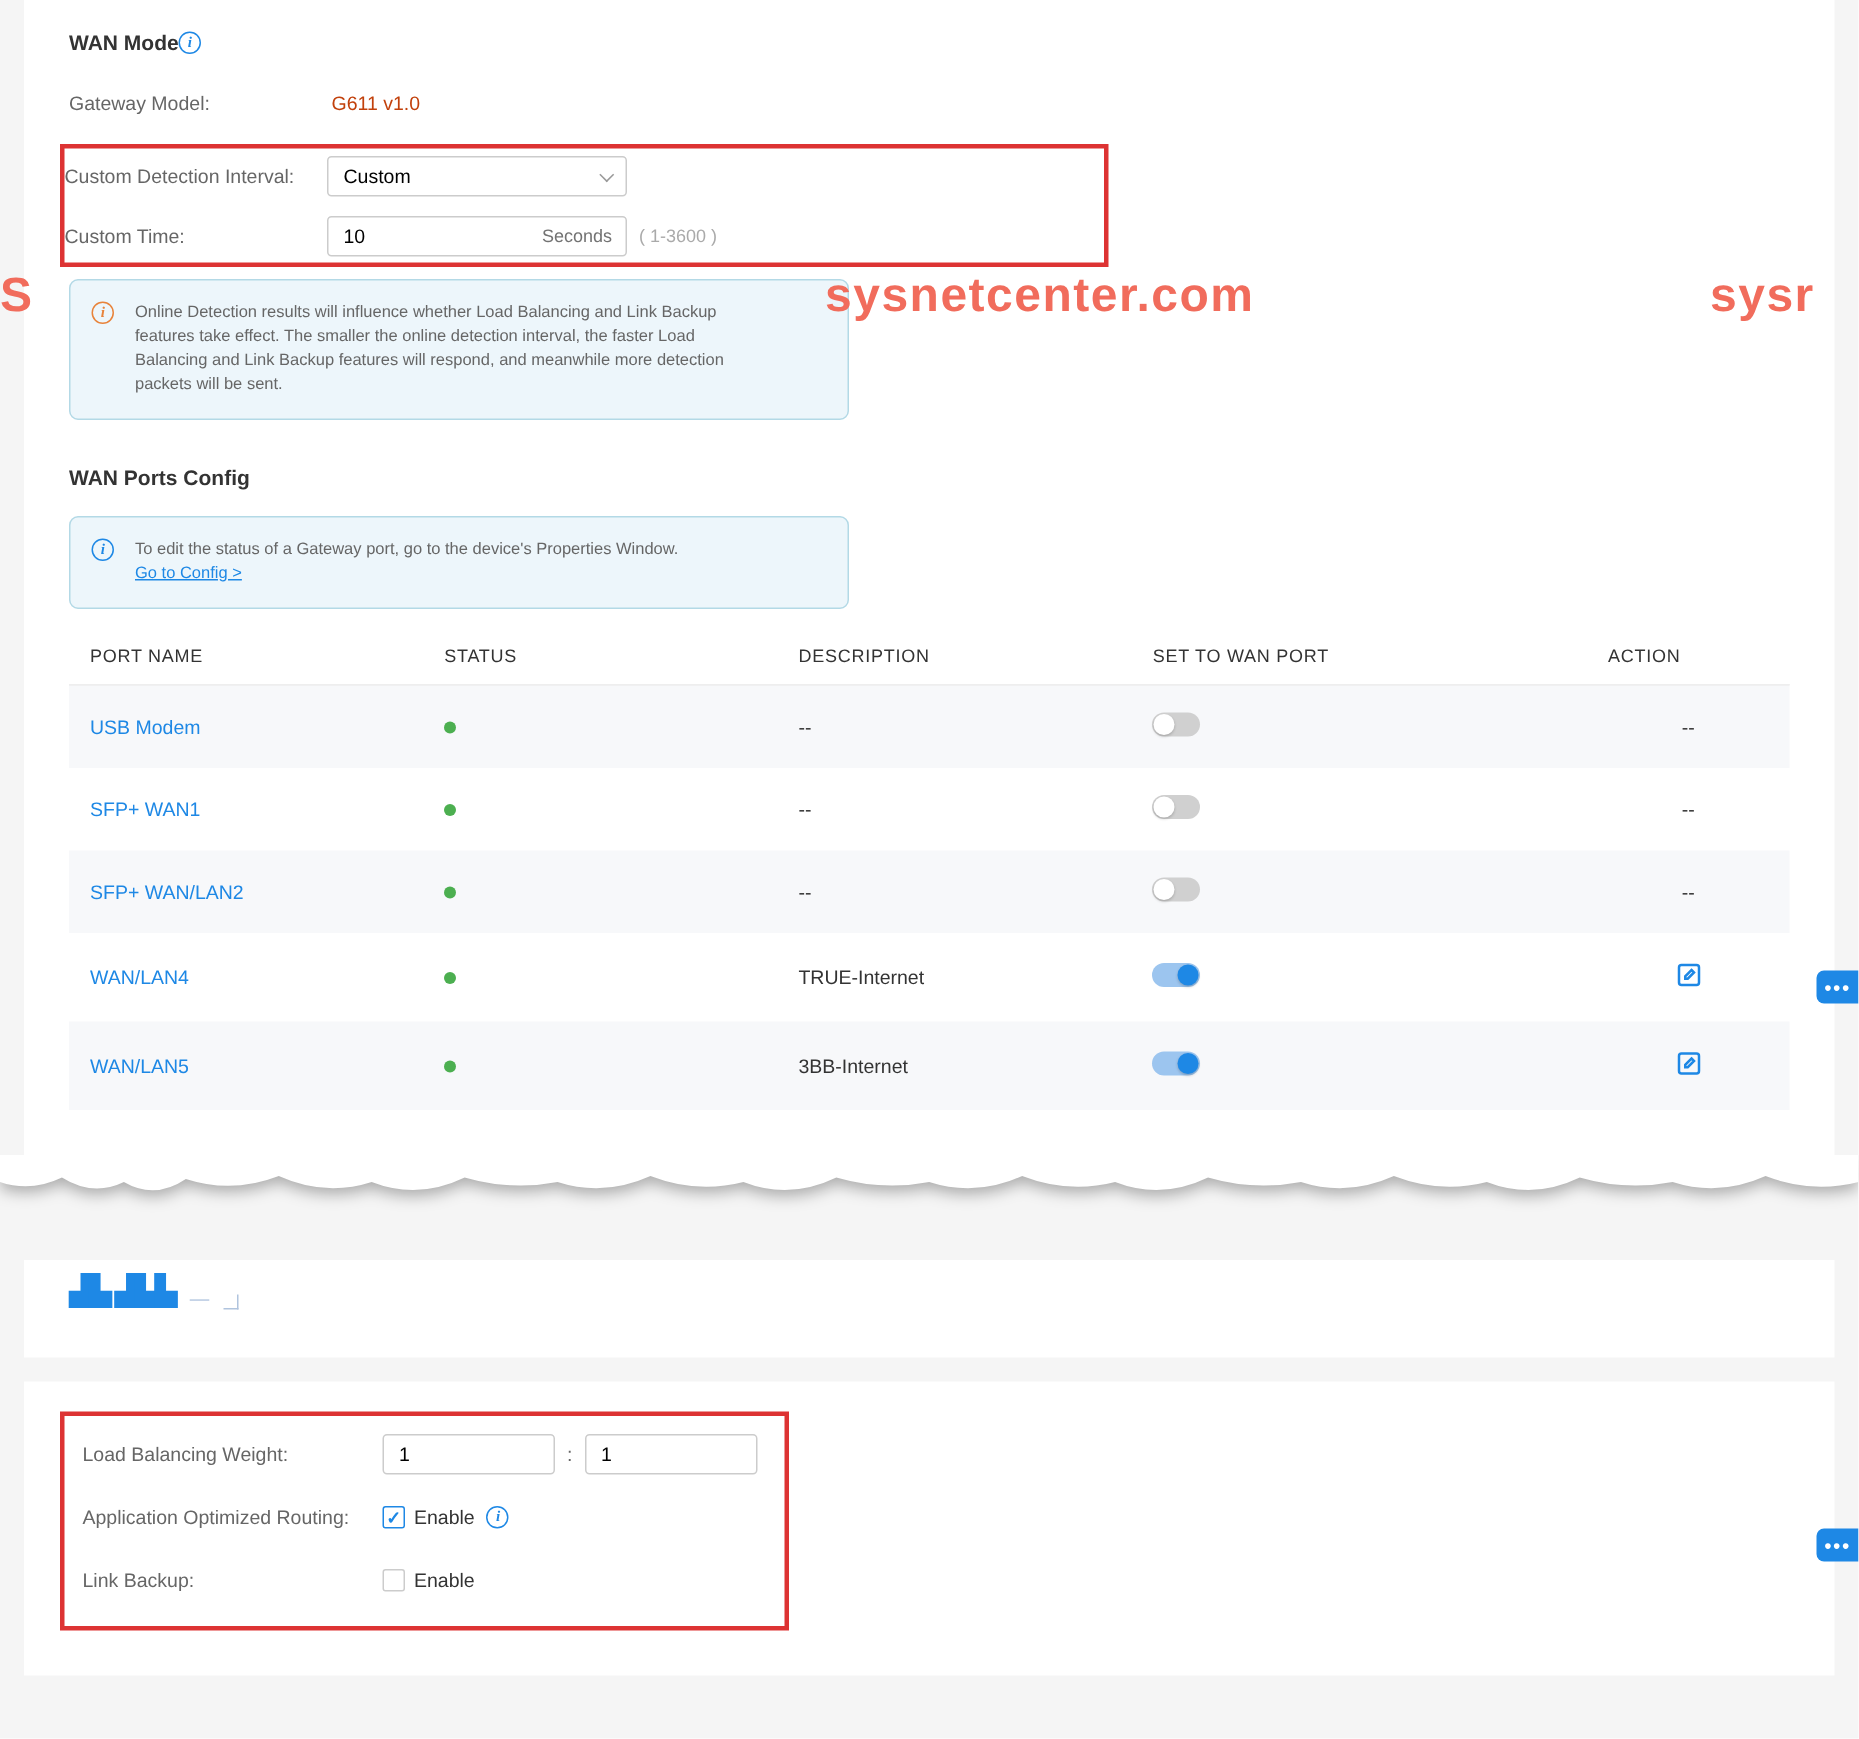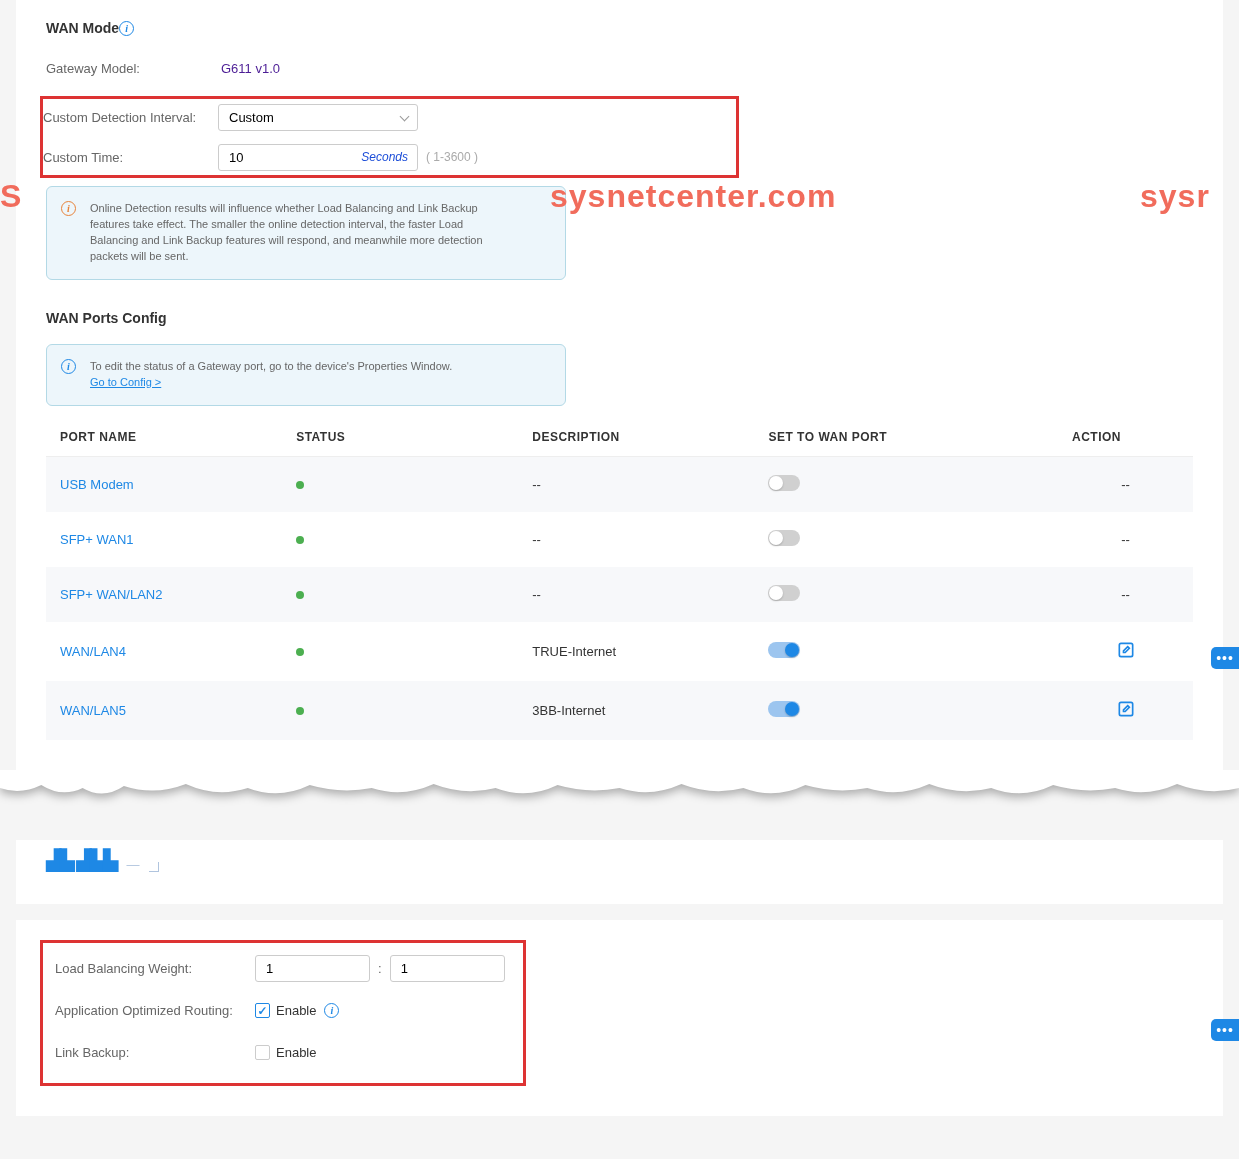--- a/index.html
+++ b/index.html
@@ -5,33 +5,33 @@
 * { box-sizing: border-box; margin: 0; padding: 0; }
 body { font-family: Arial, Helvetica, sans-serif; font-size: 13px; color: #333; background: #f5f5f5; position: relative; }
 .watermark { position: absolute; color: #f16c5c; font-size: 32px; font-weight: bold; z-index: 100; pointer-events: none; letter-spacing: 1px; }
 .panel { background: #fff; margin: 0 16px; padding: 0 0 20px 0; }
 .section { padding: 20px 30px 10px 30px; }
 .section-title { font-weight: bold; color: #333; margin-bottom: 18px; font-size: 14px; display: flex; align-items: center; gap: 0; }
 .info-icon { width: 15px; height: 15px; border: 1.5px solid #1e88e5; border-radius: 50%; color: #1e88e5; display: inline-flex; align-items: center; justify-content: center; font-size: 10px; font-weight: bold; font-style: italic; font-family: serif; }
 .info-icon-orange { border-color: #e8833a; color: #e8833a; }
 .form-row { display: flex; align-items: center; margin-bottom: 14px; min-height: 28px; }
 .form-label { width: 175px; color: #666; font-size: 13px; }
-.form-value { color: #4c1d95; }
+.form-value { color: #c2410c; }
 .select { border: 1px solid #ccc; border-radius: 3px; padding: 5px 28px 5px 10px; width: 200px; font-size: 13px; appearance: none; background: #fff; }
 .select-wrap { position: relative; display: inline-block; }
 .select-wrap::after { content: ''; position: absolute; right: 10px; top: 50%; margin-top: -4px; width: 6px; height: 6px; border-right: 1.5px solid #999; border-bottom: 1.5px solid #999; transform: rotate(45deg); pointer-events: none; }
 .text-input { border: 1px solid #ccc; border-radius: 3px; padding: 5px 10px; width: 200px; font-size: 13px; }
-.input-unit { position: absolute; right: 10px; top: 6px; color: #1d4ed8; font-size: 12px; pointer-events: none; font-style: italic; }
+.input-unit { position: absolute; right: 10px; top: 6px; color: #737373; font-size: 12px; pointer-events: none; }
 .input-range { color: #aaa; font-size: 12px; margin-left: 8px; }
 .highlight-box { border: 3px solid #d33; padding: 4px 258px 4px 0; display: inline-block; margin-left: -6px; }
 .info-box { border: 1px solid #b3d9e6; background: #edf6fb; border-radius: 6px; padding: 14px 56px 14px 14px; display: flex; gap: 14px; max-width: 520px; margin-top: 8px; }
 .info-box-text { color: #666; font-size: 11px; line-height: 1.45; }
 .link { color: #1e88e5; text-decoration: underline; cursor: pointer; }
 .table { width: 100%; border-collapse: collapse; margin-top: 12px; }
-.table th { text-align: left; font-size: 12px; font-weight: bold; letter-spacing: 0.5px; padding: 12px 14px; border-bottom: 1px solid #eee; color: #333; }
+.table th { text-align: left; font-size: 12px; font-weight: normal; letter-spacing: 0.5px; padding: 12px 14px; border-bottom: 1px solid #eee; color: #333; }
 .table td { padding: 18px 14px; font-size: 13px; }
 .table tbody tr:nth-child(odd) { background: #f7f8fa; }
 .table tbody tr:nth-child(even) { background: #fff; }
 .port-link { color: #1e88e5; cursor: pointer; }
 .status-dot { width: 8px; height: 8px; background: #4caf50; border-radius: 50%; display: inline-block; }
 .toggle { width: 32px; height: 16px; background: #d0d0d0; border-radius: 10px; position: relative; display: inline-block; cursor: pointer; }
 .toggle::after { content: ''; position: absolute; width: 14px; height: 14px; background: #fff; border-radius: 50%; top: 1px; left: 1px; box-shadow: 0 1px 2px rgba(0,0,0,0.2); transition: 0.2s; }
 .toggle.on { background: #9cc5ef; }
 .toggle.on::after { left: 17px; background: #1e88e5; }
 .edit-icon-svg { cursor: pointer; }

